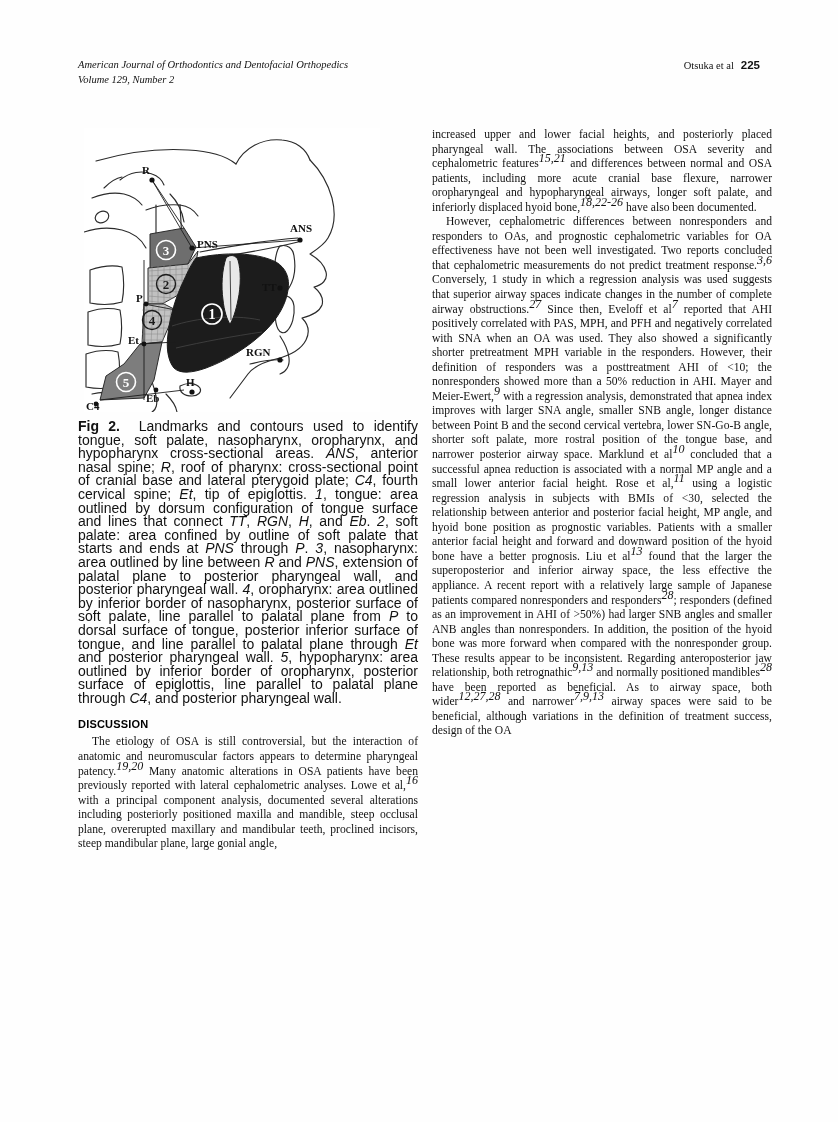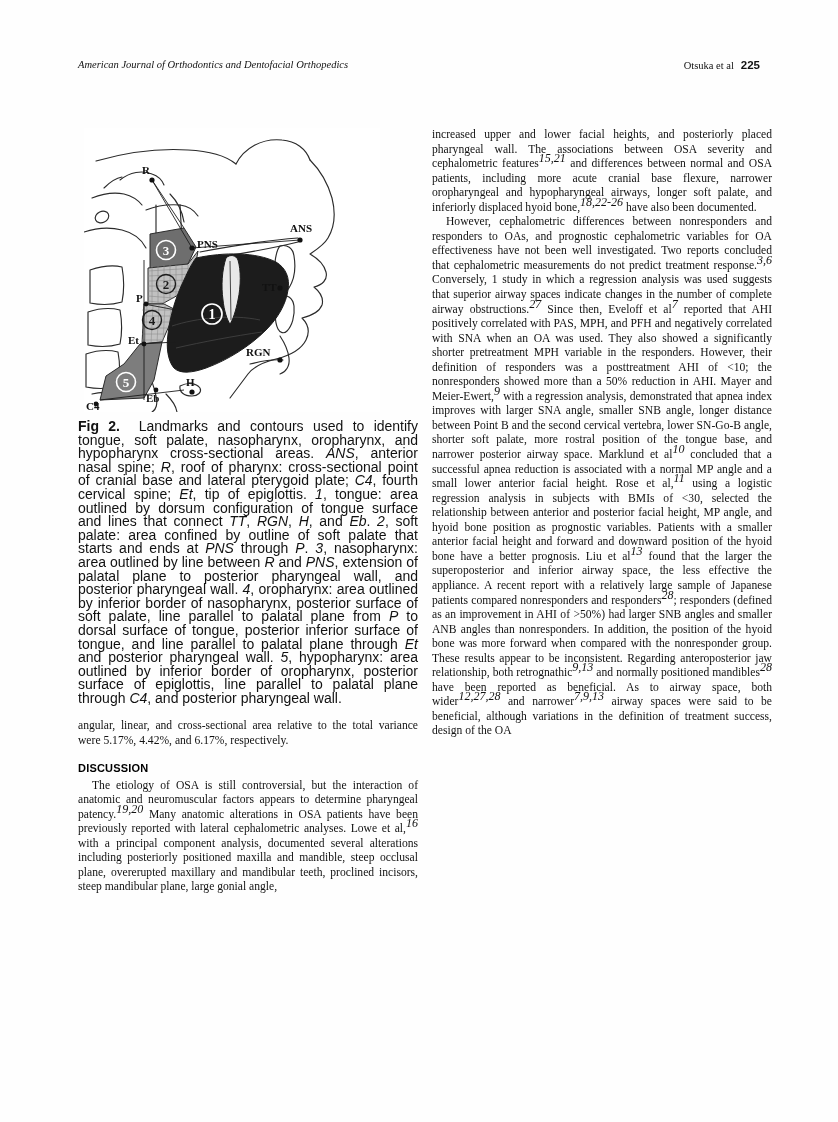--- a/index.html
+++ b/index.html
@@ -114,20 +114,21 @@
   .fig-caption i { font-style: italic; }
 </style>
 </head>
 <body>
 
 <div id="page">
 
   <div class="running-head">
     <div class="rh-left">
       <div>American Journal of Orthodontics and Dentofacial Orthopedics</div>
+      <div>Volume 129, Number 2</div>
     </div>
     <div class="rh-right">
       <span class="rh-authors">Otsuka et al</span><span class="rh-pageno">225</span>
     </div>
   </div>
 
   <div class="col col-left">
 
     <div class="figure-block">
       <div class="figure-art">
@@ -297,21 +298,20 @@
               <circle cx="128" cy="186" r="10" fill="none" stroke="#ffffff" stroke-width="1.7"></circle>
               <text x="128" y="191" text-anchor="middle" font-family="Liberation Serif, serif" font-size="14" font-weight="bold" fill="#ffffff">1</text>
             </g>
           </g>
         </svg>
       </div>
 
       <p class="fig-caption"><span class="fig-label">Fig 2.</span>&nbsp; Landmarks and contours used to identify tongue, soft palate, nasopharynx, oropharynx, and hypopharynx cross-sectional areas. <i>ANS</i>, anterior nasal spine; <i>R</i>, roof of pharynx: cross-sectional point of cranial base and lateral pterygoid plate; <i>C4</i>, fourth cervical spine; <i>Et</i>, tip of epiglottis. <i>1</i>, tongue: area outlined by dorsum configuration of tongue surface and lines that connect <i>TT</i>, <i>RGN</i>, <i>H</i>, and <i>Eb</i>. <i>2</i>, soft palate: area confined by outline of soft palate that starts and ends at <i>PNS</i> through <i>P</i>. <i>3</i>, nasopharynx: area outlined by line between <i>R</i> and <i>PNS</i>, extension of palatal plane to posterior pharyngeal wall, and posterior pharyngeal wall. <i>4</i>, oropharynx: area outlined by inferior border of nasopharynx, posterior surface of soft palate, line parallel to palatal plane from <i>P</i> to dorsal surface of tongue, posterior inferior surface of tongue, and line parallel to palatal plane through <i>Et</i> and posterior pharyngeal wall. <i>5</i>, hypopharynx: area outlined by inferior border of oropharynx, posterior surface of epiglottis, line parallel to palatal plane through <i>C4</i>, and posterior pharyngeal wall.</p>
     </div>
 
-    <p class="body noindent" style="margin-top:14px;">angular, linear, and cross-sectional area relative to the total variance were 5.17%, 4.42%, and 6.17%, respectively.</p>
 
     <h2 class="section-head">DISCUSSION</h2>
 
     <p class="body"><span>The etiology of OSA is still controversial, but the interaction of anatomic and neuromuscular factors appears to determine pharyngeal patency.</span><sup>19,20</sup><span> Many anatomic alterations in OSA patients have been previously reported with lateral cephalometric analyses. Lowe et al,</span><sup>16</sup><span> with a principal component analysis, documented several alterations including posteriorly positioned maxilla and mandible, steep occlusal plane, overerupted maxillary and mandibular teeth, proclined incisors, steep mandibular plane, large gonial angle,</span></p>
   </div>
 
   <div class="col col-right">
 
     <p class="body noindent"><span>increased upper and lower facial heights, and posteriorly placed pharyngeal wall. The associations between OSA severity and cephalometric features</span><sup>15,21</sup><span> and differences between normal and OSA patients, including more acute cranial base flexure, narrower oropharyngeal and hypopharyngeal airways, longer soft palate, and inferiorly displaced hyoid bone,</span><sup>18,22-26</sup><span> have also been documented.</span></p>
 

